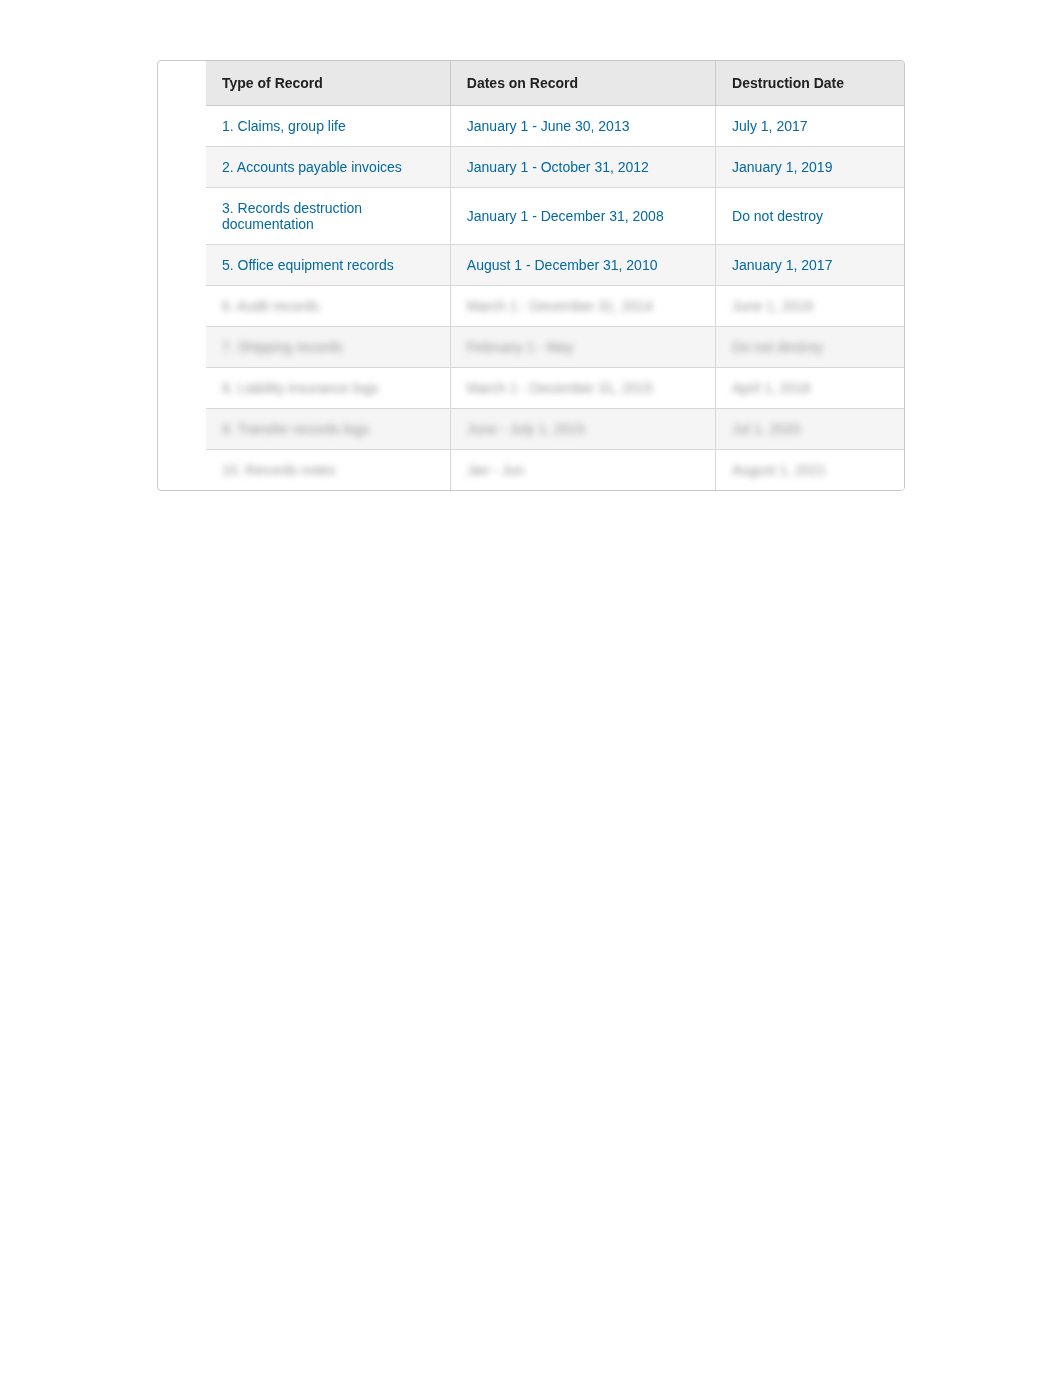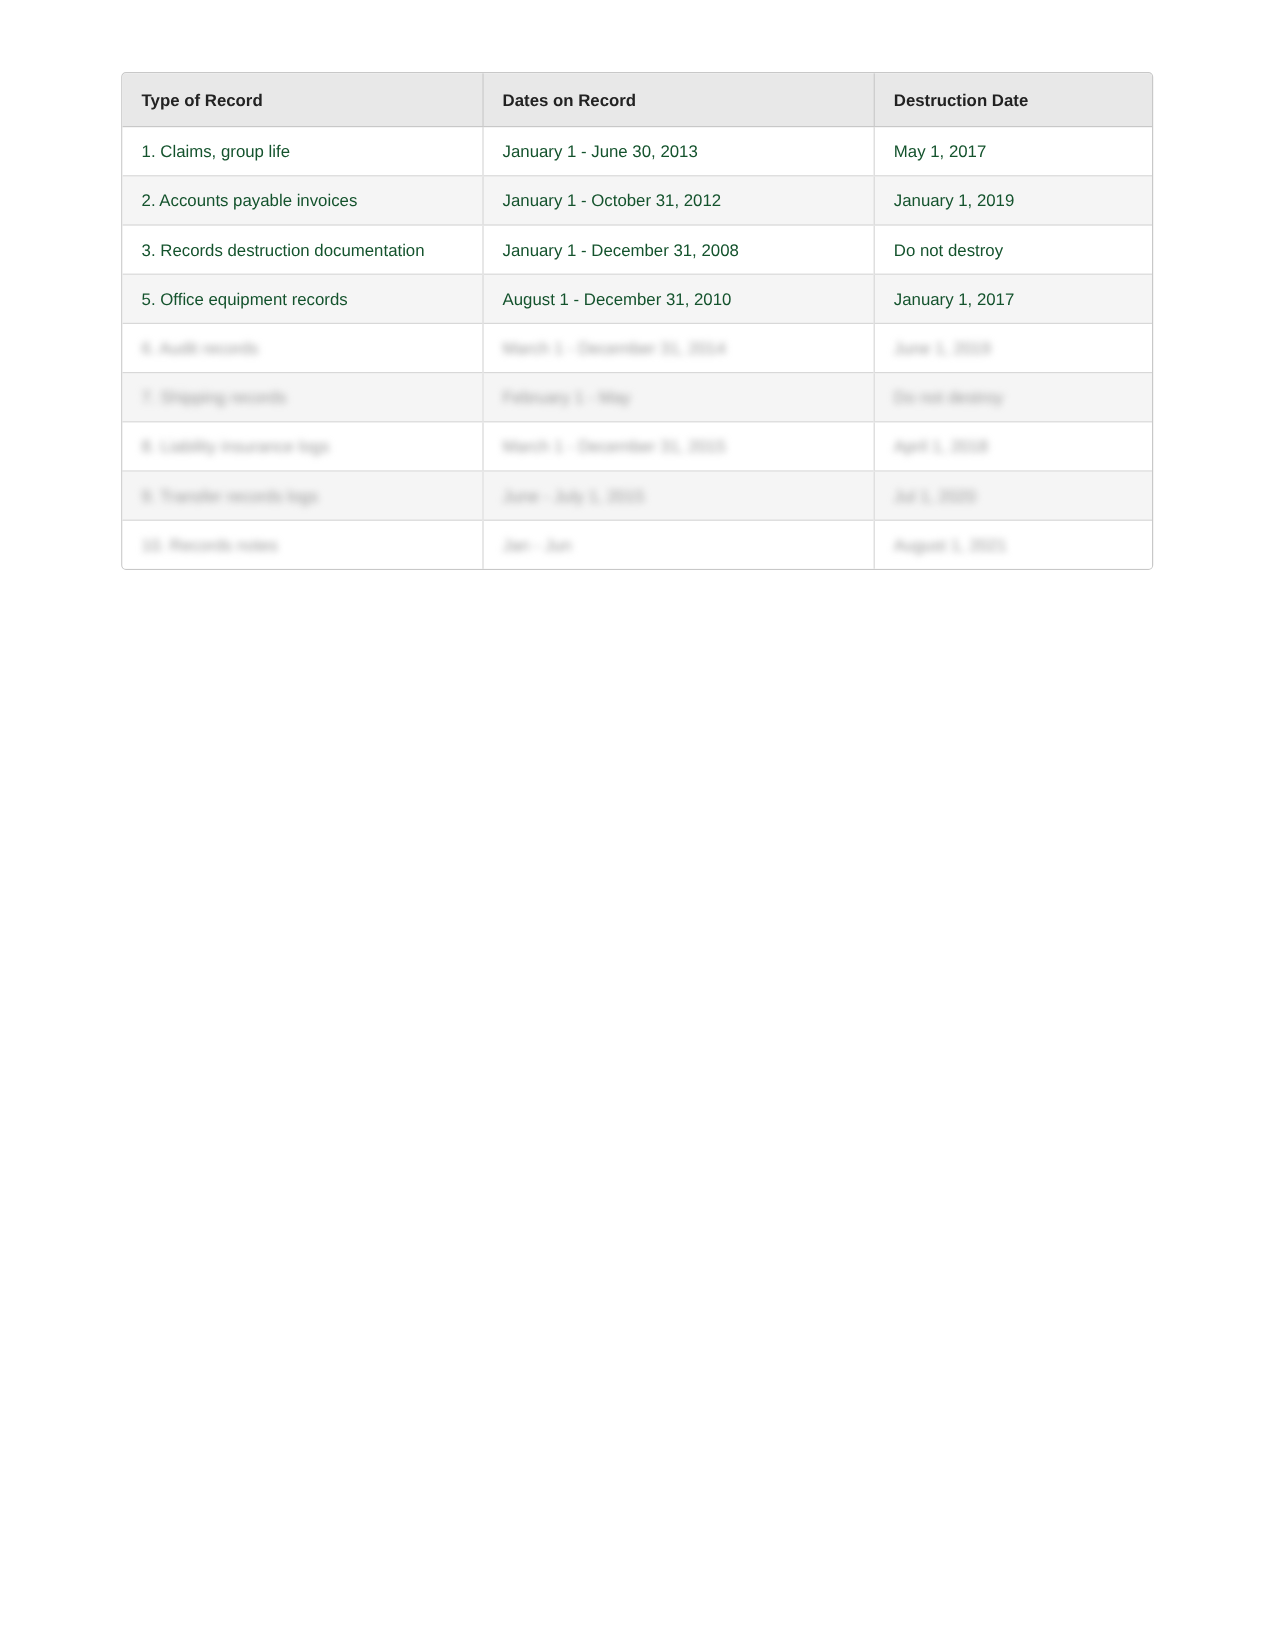--- a/index.html
+++ b/index.html
@@ -15,22 +15,23 @@
       color: #333;
       width: 1062px;
       min-height: 1377px;
       padding: 60px 80px;
     }
 
     .table-container {
       border: 1px solid #c8c8c8;
       border-radius: 4px;
       overflow: hidden;
-      width: 860px;
+      width: 748px;
       margin: 0 auto;
+      padding-left: 48px;
     }
 
     table {
       width: 100%;
       border-collapse: collapse;
     }
 
     thead tr {
       background-color: #e8e8e8;
     }
@@ -59,21 +60,21 @@
     }
 
     tbody tr:nth-child(even) {
       background-color: #f5f5f5;
     }
 
     tbody td {
       padding: 12px 16px;
       border-right: 1px solid #d8d8d8;
       font-size: 14px;
-      color: #14532d;
+      color: #0369a1;
       vertical-align: middle;
     }
 
     tbody td:last-child {
       border-right: none;
     }
 
     
     .blurred-row td {
       filter: blur(3px);
@@ -102,21 +103,21 @@
       <tr>
         <th class="col-type">Type of Record</th>
         <th class="col-dates">Dates on Record</th>
         <th class="col-destruction">Destruction Date</th>
       </tr>
     </thead>
     <tbody id="table-body">
     <tr>
           <td class="col-type">1. Claims, group life</td>
           <td class="col-dates">January 1 - June 30, 2013</td>
-          <td class="col-destruction">May 1, 2017</td>
+          <td class="col-destruction">July 1, 2017</td>
         </tr>
         <tr>
           <td class="col-type">2. Accounts payable invoices</td>
           <td class="col-dates">January 1 - October 31, 2012</td>
           <td class="col-destruction">January 1, 2019</td>
         </tr>
         <tr>
           <td class="col-type">3. Records destruction documentation</td>
           <td class="col-dates">January 1 - December 31, 2008</td>
           <td class="col-destruction">Do not destroy</td>

